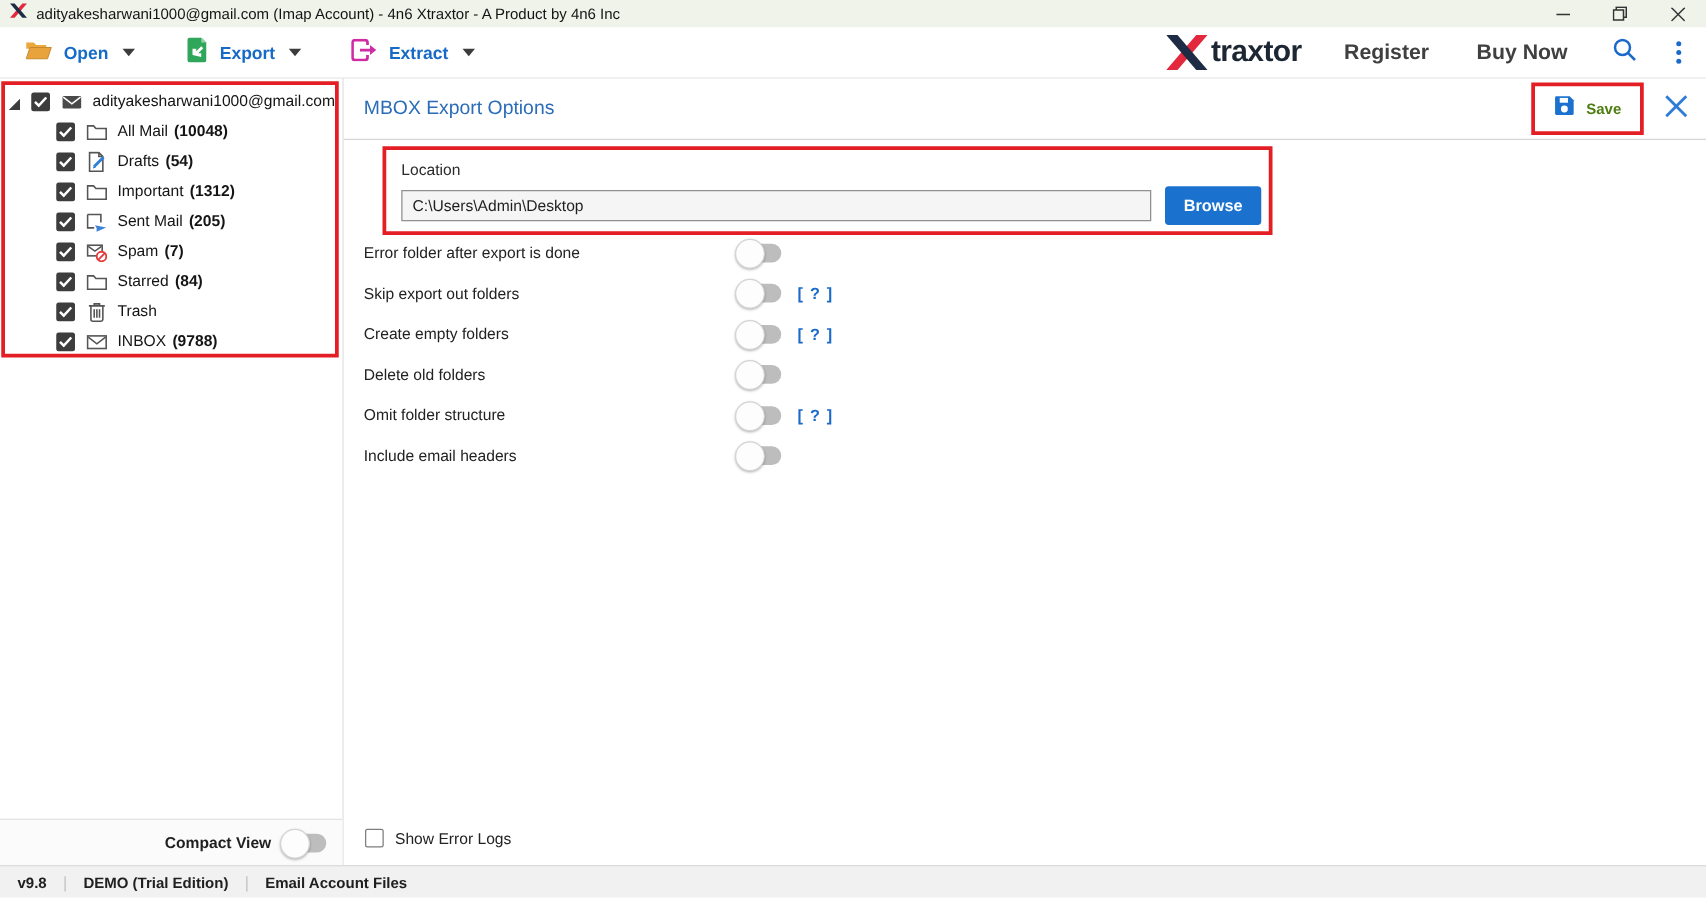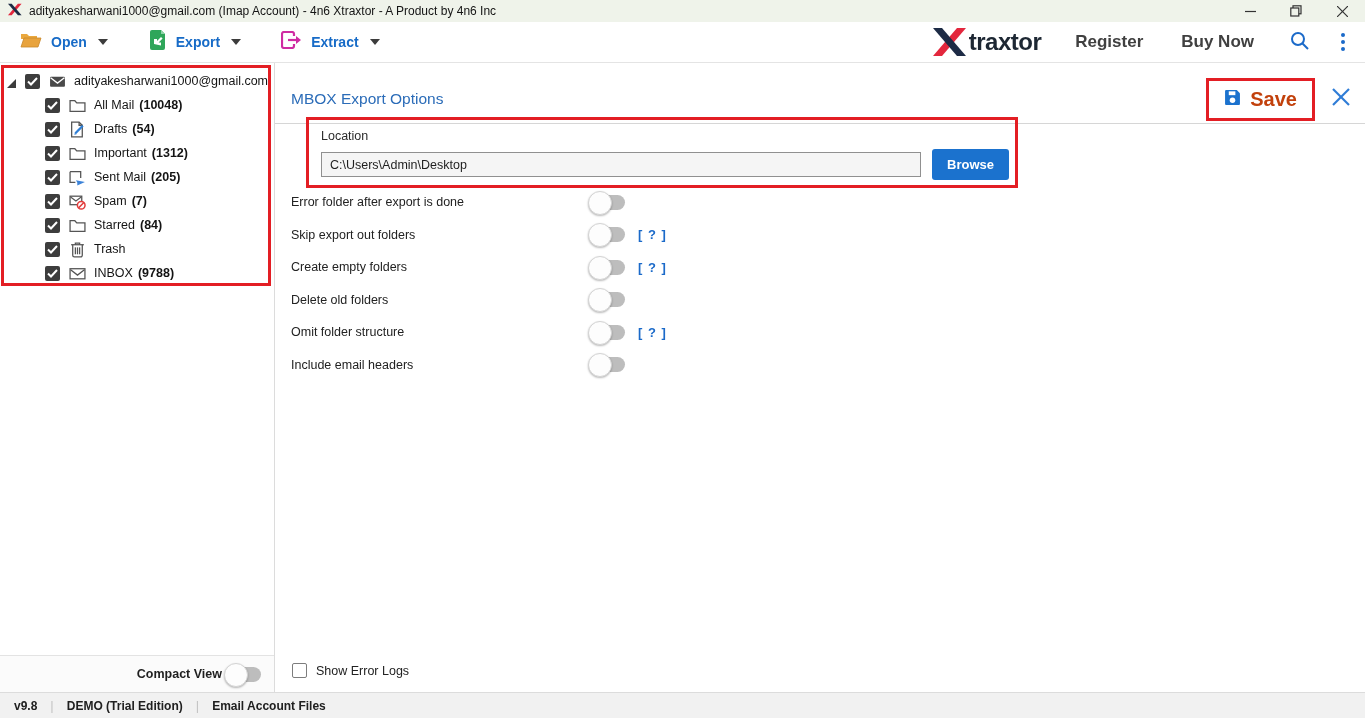--- a/index.html
+++ b/index.html
@@ -39,38 +39,38 @@
   .expander { width:9px; height:9px; margin-right:9px; }
   .cbx { width:15px; height:15px; background:#3d3d3d; border-radius:2px; margin-right:9px;
     display:flex; align-items:center; justify-content:center; flex:0 0 auto; }
   .cbx svg { display:block; }
   .ticon { width:17px; height:17px; margin-right:8px; flex:0 0 auto; }
   .tname { white-space:nowrap; }
   .tcount { font-weight:700; margin-left:5px; white-space:nowrap; }
 
   .side-footer { position:absolute; left:0; top:655px; width:274px; height:37px; background:#fbfbfb;
     border-top:1px solid #e3e3e3; display:flex; align-items:center; justify-content:flex-end;
-    padding-right:13px; gap:6px; }
+    padding-right:13px; gap:11px; }
   .side-footer .cvlabel { font-size:12.5px; font-weight:700; color:#1f1f1f; }
 
   
   .toggle { position:relative; width:33px; height:15px; background:#bdbdbd; border-radius:8px;
     flex:0 0 auto; cursor:pointer; }
   .toggle::after { content:""; position:absolute; left:-4px; top:-4px; width:22px; height:22px;
     background:#fdfdfd; border:1px solid #d4d4d4; border-radius:50%;
     box-shadow:0 1px 2px rgba(0,0,0,.28); }
 
   
   .main { position:absolute; left:275px; top:63px; width:1090px; height:629px; background:#fff; }
-  .panel-header { position:absolute; left:0; top:12px; width:100%; height:49px;
+  .panel-header { position:absolute; left:0; top:0; width:100%; height:49px;
     border-bottom:1px solid #d6d6d6; display:flex; align-items:center; }
   .panel-title { margin-left:16px; font-size:15.5px; color:#2b6cb8; flex:1; }
   .save-wrap { border:3px solid #e31e24; display:flex; align-items:center; gap:9px;
     padding:7px 15px; margin-right:10px; cursor:pointer; background:#fff; }
-  .save-wrap .slabel { color:#c2410c; font-size:20px; font-weight:600; }
+  .save-wrap .slabel { color:#4d7c0f; font-size:12px; font-weight:600; }
   .close-x { margin-right:14px; margin-left:6px; cursor:pointer; }
 
   .loc-box { position:absolute; left:3px; top:54px; width:712px; height:71px;
     border:3px solid #e31e24; padding:9px 0 0 12px;margin-left:28px; }
   .loc-label { font-size:12.5px; color:#2b2b2b; }
   .loc-row { display:flex; align-items:center; margin-top:6px; }
   .loc-input { width:600px; height:25px; background:#f5f5f5; border:1px solid #909090;
     font-family:"Liberation Sans", sans-serif; font-size:12.5px; color:#1f1f1f; padding:0 8px; }
   .browse-btn { width:77px; height:31px; margin-left:11px; background:#1b72ce; color:#ffffff;
     border:none; border-radius:3px; font-family:"Liberation Sans", sans-serif;

